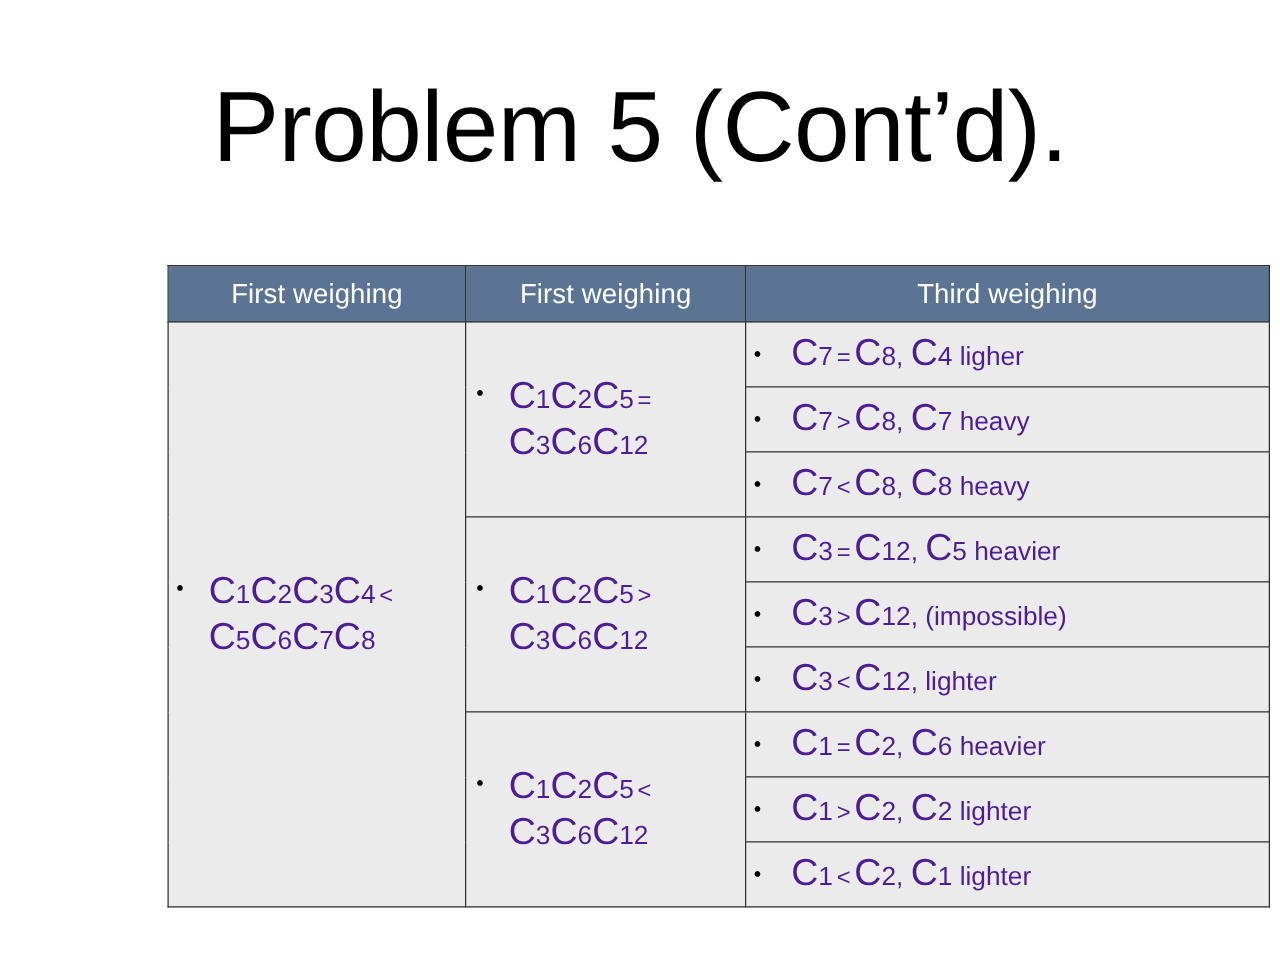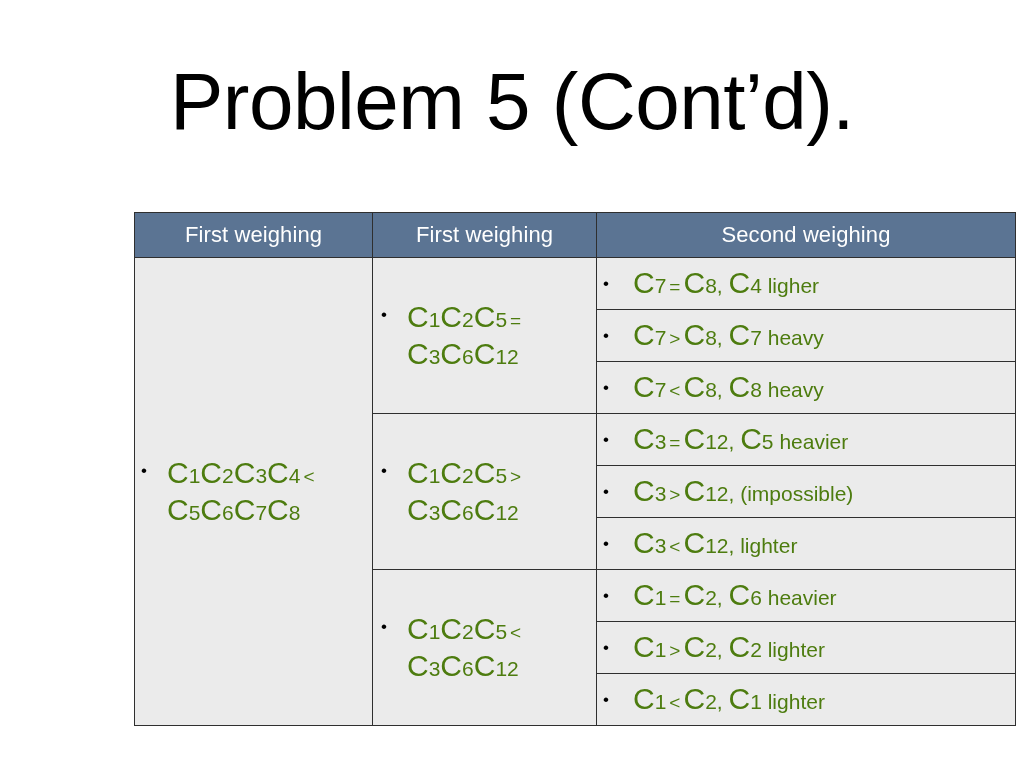--- a/index.html
+++ b/index.html
@@ -85,21 +85,21 @@
     font-size: 17px;
     line-height: 1;
     color: #000000;
     text-align: left;
     padding-top: 6px;
   }
   .ctext {
     flex: 1 1 auto;
     font-size: 18px;
     line-height: 1.30;
-    color: #4d7c0f;
+    color: #4c1d95;
   }
 
   
   .cc { font-size: 30px; line-height: 1.22; }
   .sub { font-size: 21px; }
   .op  { font-size: 19px; padding: 0 3px; }
   .word { font-size: 21px; }
 
   
   td.first-cell .cellwrap { padding-left: 6px; }
@@ -132,21 +132,21 @@
   <table class="wtable">
     <colgroup>
       <col class="c1">
         <col class="c2">
         <col class="c3">
     </colgroup>
     <thead>
       <tr>
         <th>First weighing</th>
         <th>First weighing</th>
-        <th>Second weighing</th>
+        <th>Third weighing</th>
       </tr>
     </thead>
     <tbody>
       <tr>
         <td class="first-cell" rowspan="9">
           <div class="cellwrap">
             <span class="bullet">•</span>
             <span class="ctext">
                 <span class="line nowrap"><span class="cc">C</span><span class="sub">1</span><span class="cc">C</span><span class="sub">2</span><span class="cc">C</span><span class="sub">3</span><span class="cc">C</span><span class="sub">4</span><span class="op">&lt;</span></span>
                 <span class="line nowrap"><span class="cc">C</span><span class="sub">5</span><span class="cc">C</span><span class="sub">6</span><span class="cc">C</span><span class="sub">7</span><span class="cc">C</span><span class="sub">8</span></span>

